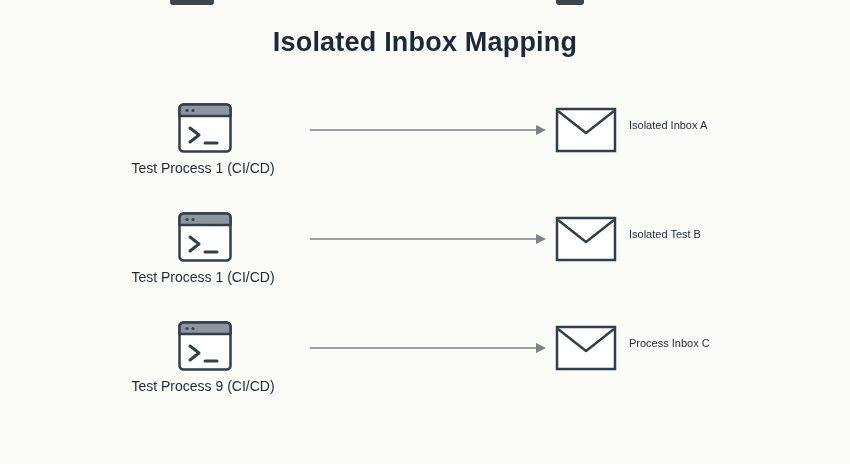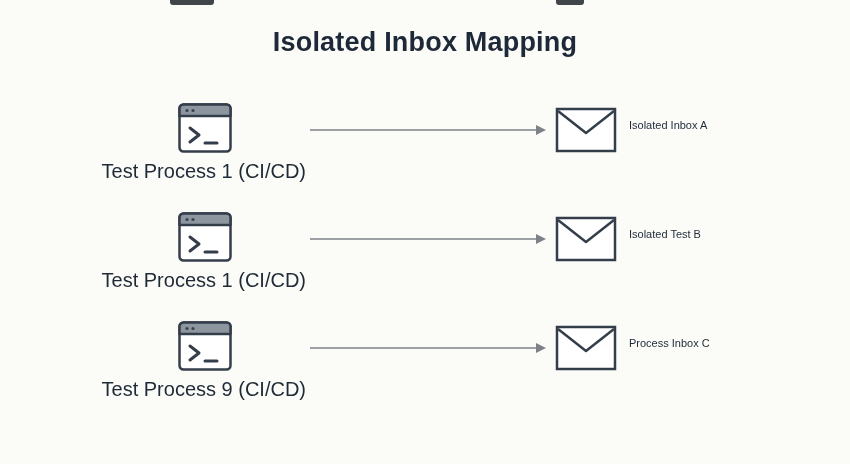--- a/index.html
+++ b/index.html
@@ -51,22 +51,22 @@
     left: 178px;
     top: 0;
     width: 54px;
     height: 50px;
   }
   .process-label {
     position: absolute;
     left: 100px;
     top: 57px;
     width: 206px;
-    text-align: right;
-    font-size: 20px;
+    text-align: center;
+    font-size: 14px;
     color: #1f2a37;
   }
   .arrow {
     position: absolute;
     left: 310px;
     top: 20px;
     width: 236px;
     height: 14px;
   }
   .envelope-icon {

